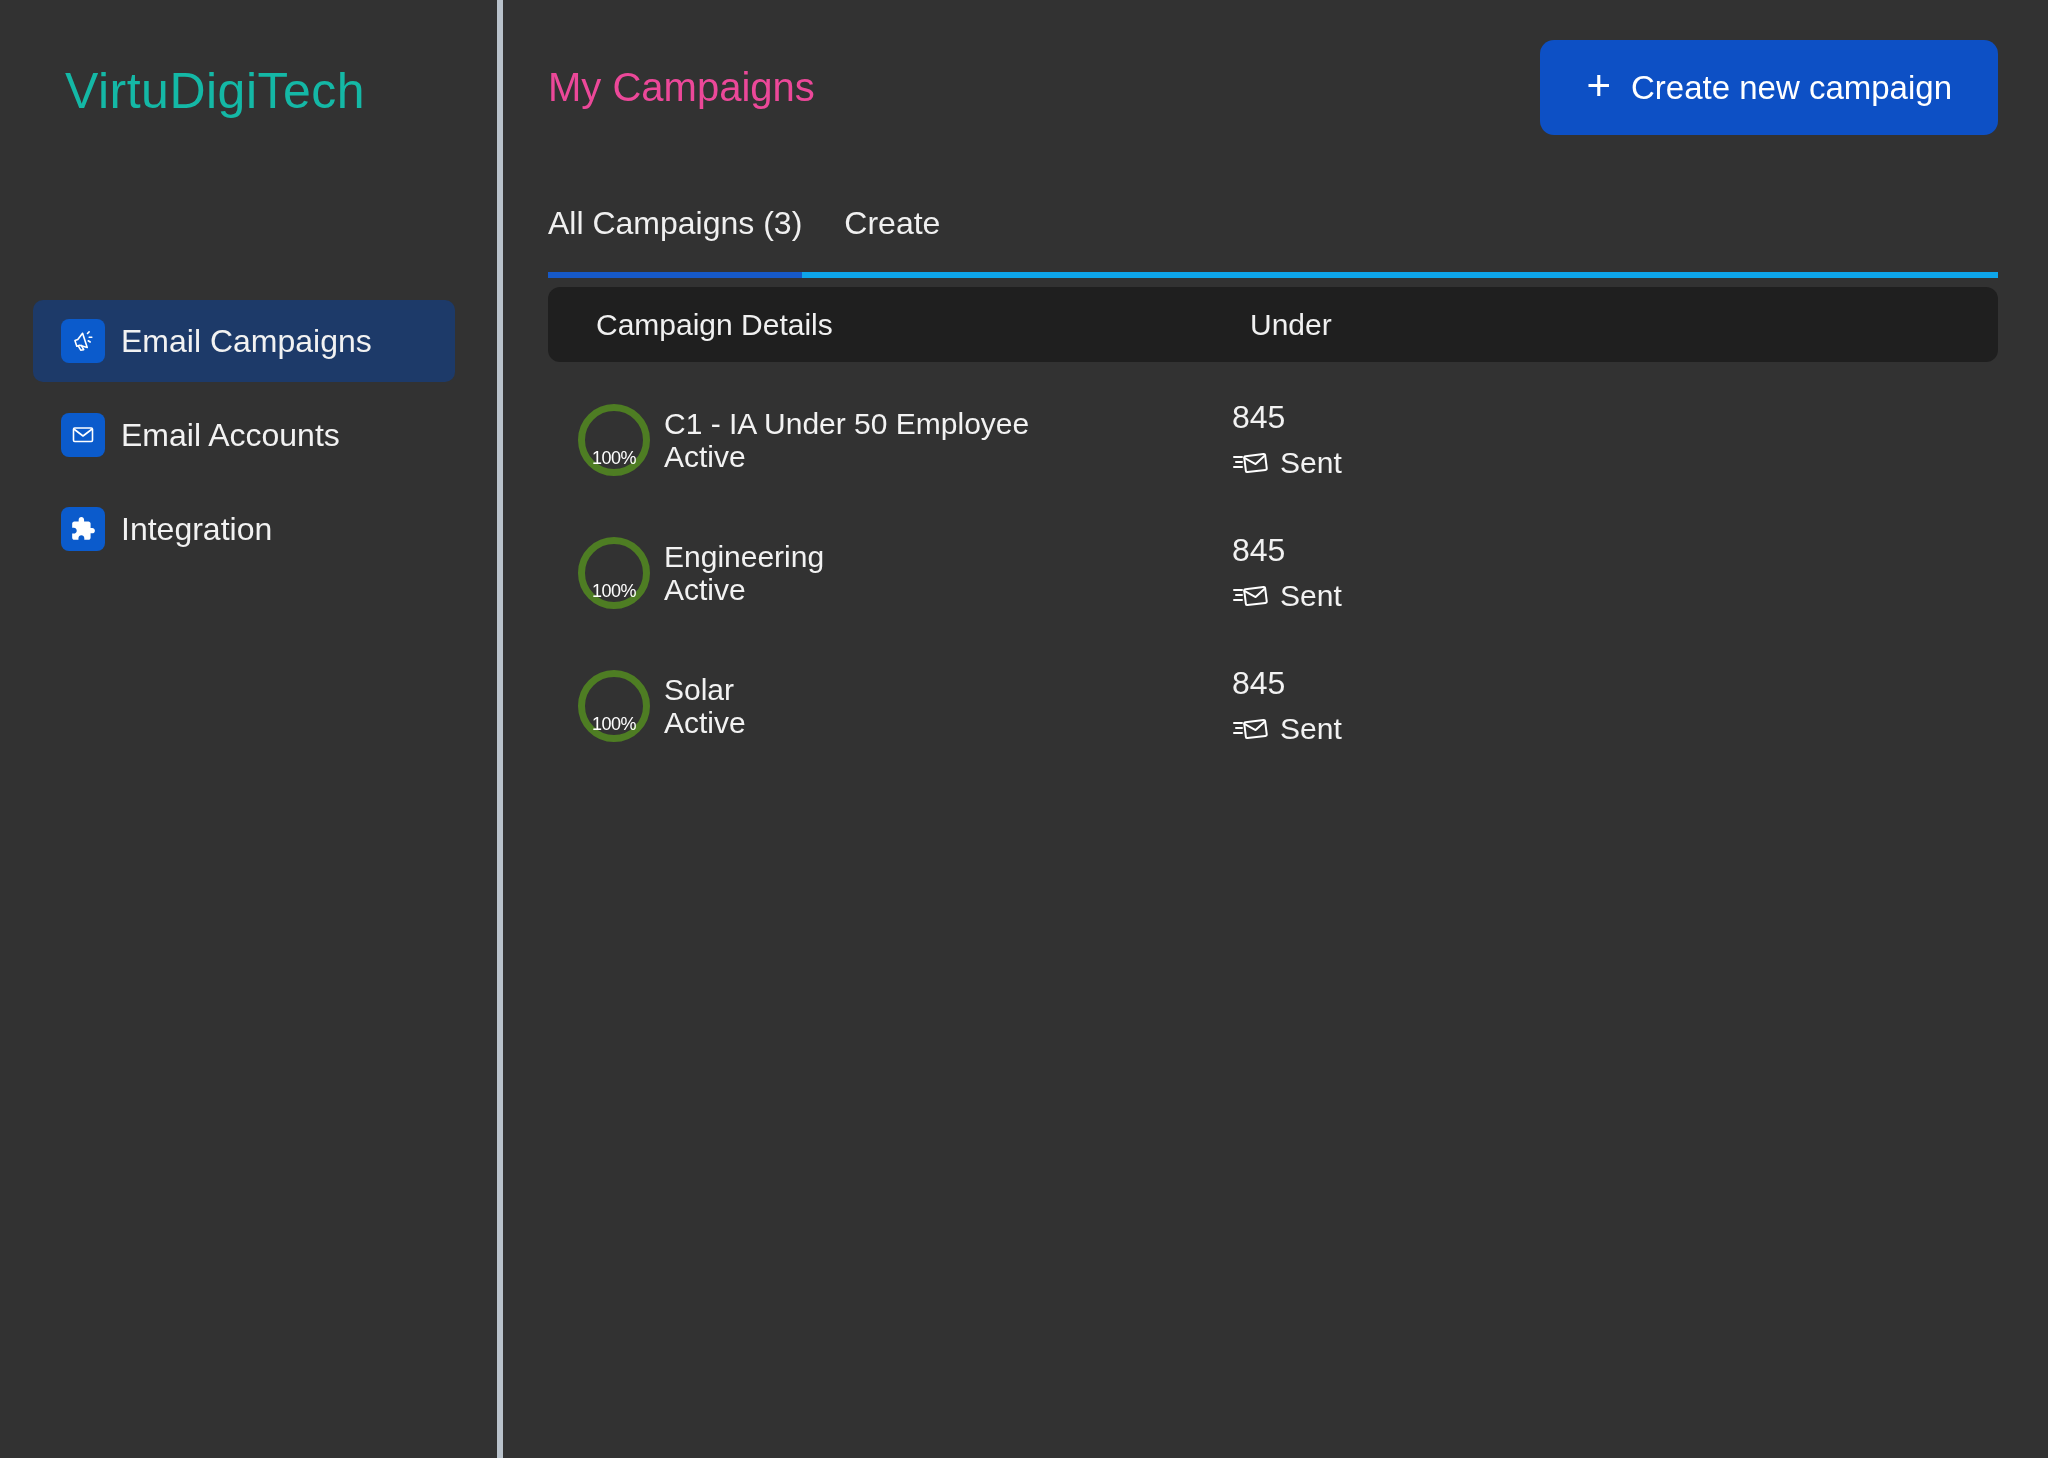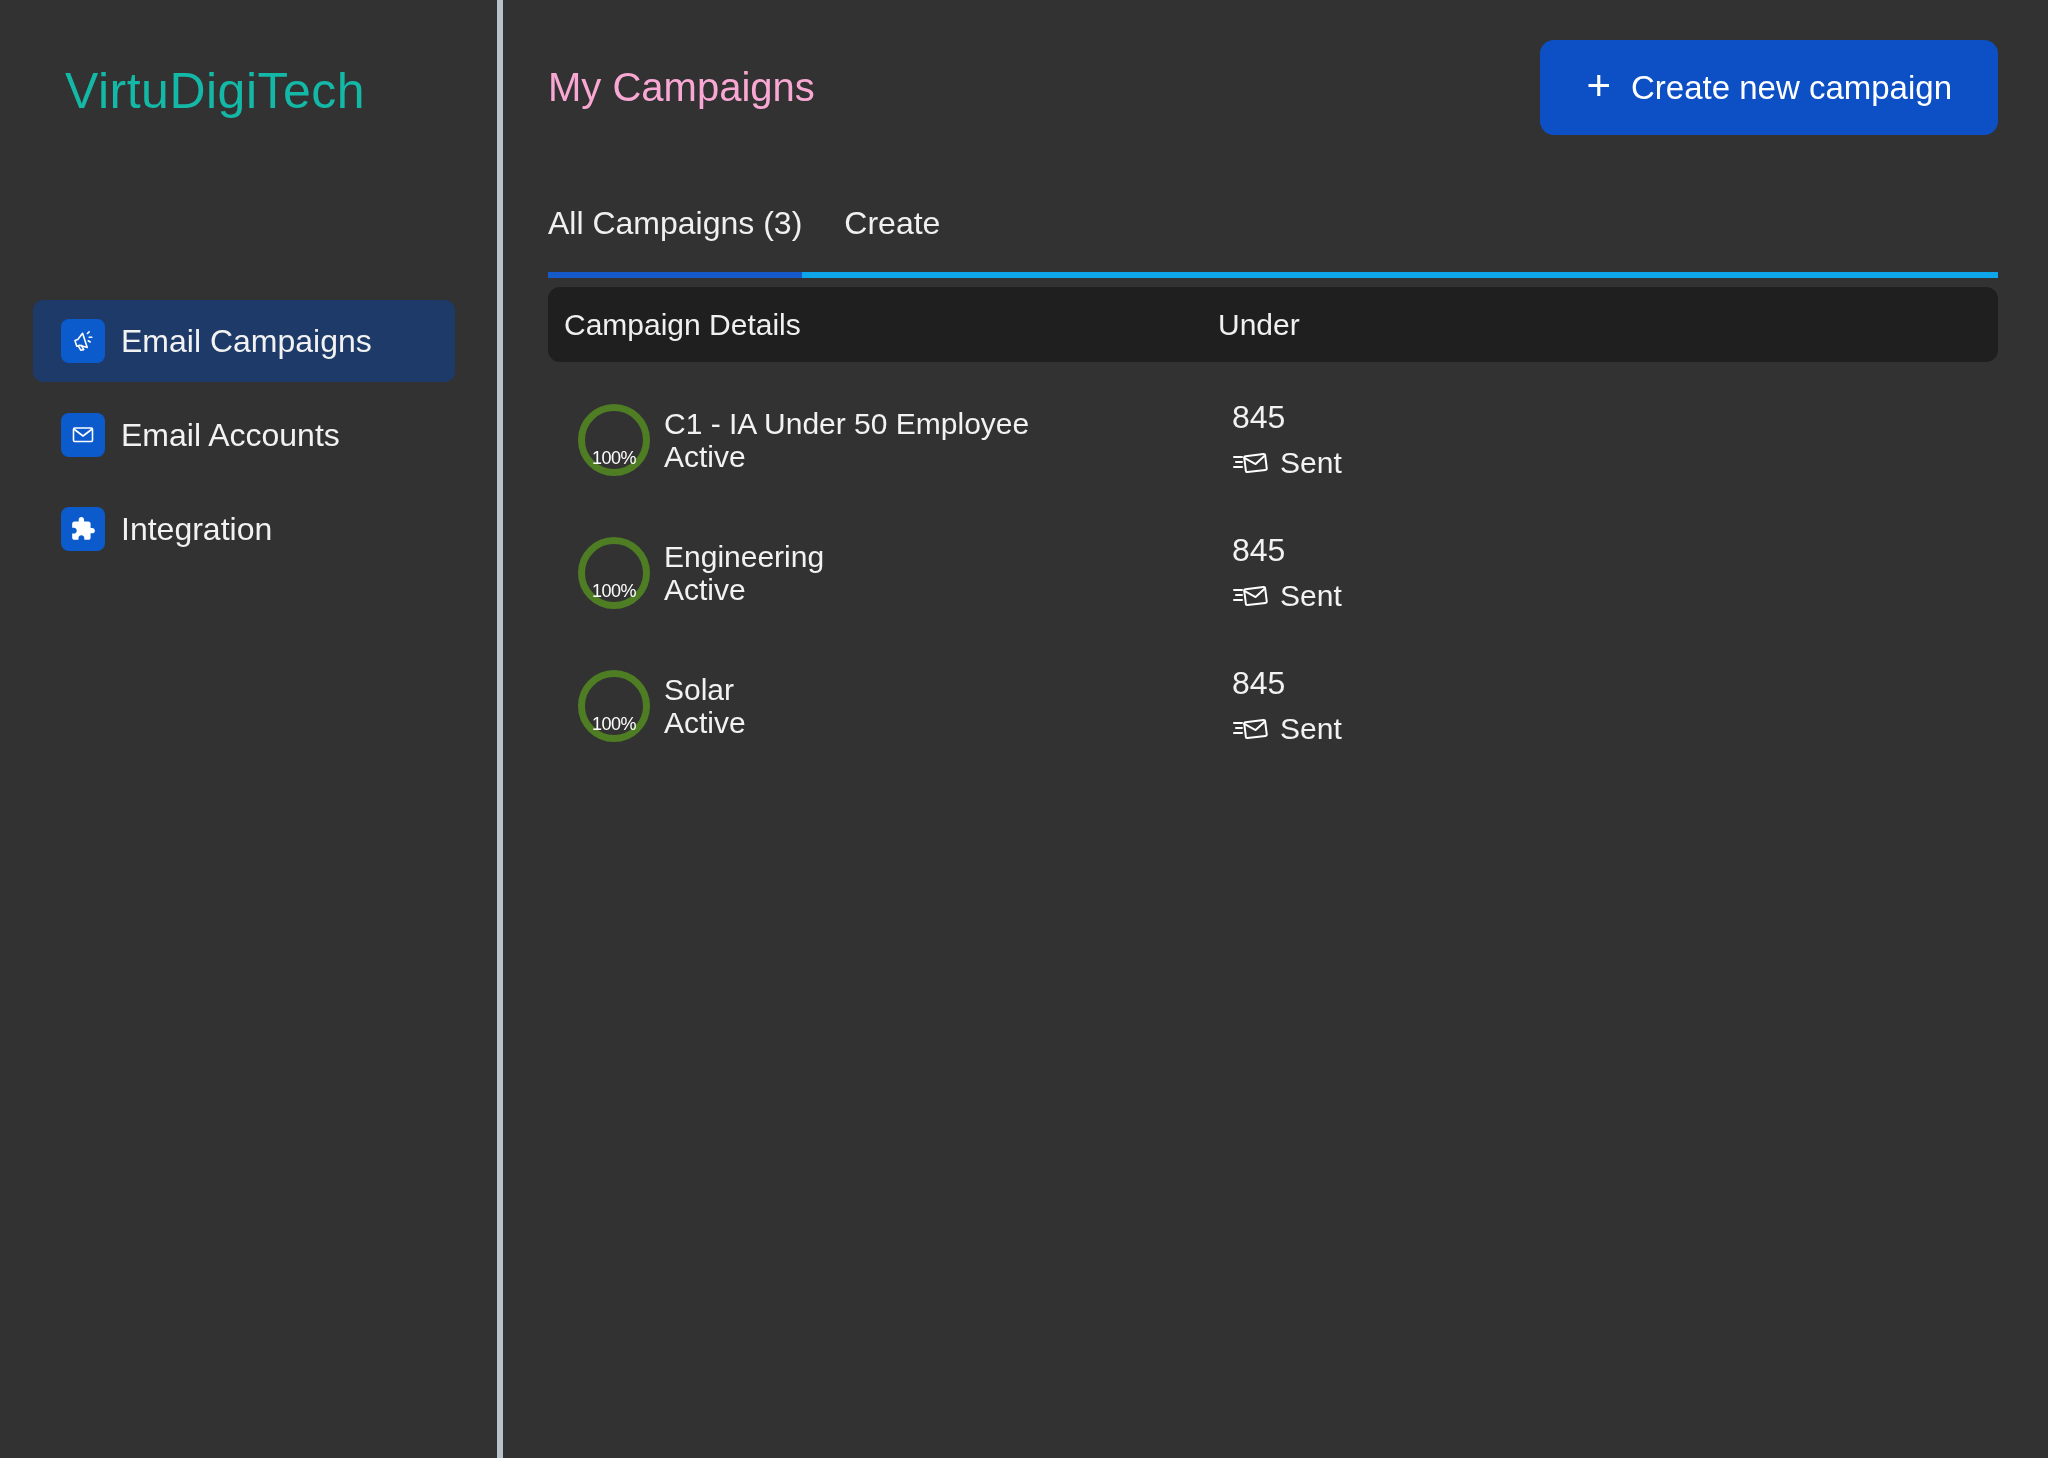--- a/index.html
+++ b/index.html
@@ -19,34 +19,34 @@
   .nav-item.active{background:#1d3a69}
   .icon-sq{width:44px;height:44px;flex:0 0 44px;border-radius:8px;background:#0b5bcc;
     display:flex;align-items:center;justify-content:center}
   .nav-label{margin-left:16px;font-size:32px;color:#f2f2f2;white-space:nowrap}
 
   .divider{flex:0 0 6px;width:6px;background:#b9c2cb}
 
   
   .main{flex:1;box-sizing:border-box;padding:40px 50px 0 45px}
   .topbar{display:flex;justify-content:space-between;align-items:center}
-  .page-title{font-size:40px;font-weight:400;margin:0;color:#f9a8d4}
+  .page-title{font-size:40px;font-weight:400;margin:0;color:#ec4899}
   .create-btn{height:95px;padding:0 46px;border:none;border-radius:14px;
     background:#0d50c5;color:#fff;font-size:33px;font-family:inherit;
     display:flex;align-items:center;cursor:pointer}
   .plus{font-size:42px;font-weight:300;margin-right:20px;line-height:1;transform:translateY(-2px)}
 
   .tabs{display:flex;margin-top:70px;border-bottom:6px solid #0ea5e9}
   .tab{font-size:32px;line-height:37px;padding-bottom:30px;margin-right:42px;
     position:relative;cursor:pointer;color:#f0f0f0;white-space:nowrap}
   .tab.active::after{content:"";position:absolute;left:0;right:0;bottom:-6px;height:6px;background:#1659c8}
 
   .thead{margin-top:9px;height:75px;background:#1f1f1f;border-radius:12px;
     display:grid;grid-template-columns:654px 1fr;align-items:center;
-    padding-left:16px;font-size:30px;color:#f0f0f0}
+    padding-left:48px;font-size:30px;color:#f0f0f0}
 
   .rows{padding-top:11px}
   .row{height:133px;display:grid;grid-template-columns:654px 1fr;align-items:center;
     padding-left:30px;cursor:pointer}
   .cell-details{display:flex;align-items:center}
   .ring{width:58px;height:58px;flex:0 0 58px;border:7px solid #4e7d23;border-radius:50%;
     display:flex;align-items:flex-end;justify-content:center;
     font-size:18px;letter-spacing:-.5px;color:#fff}
   .nm{margin-left:14px;font-size:30px;line-height:33px}
   .cell-report{display:flex;flex-direction:column;justify-content:center}

